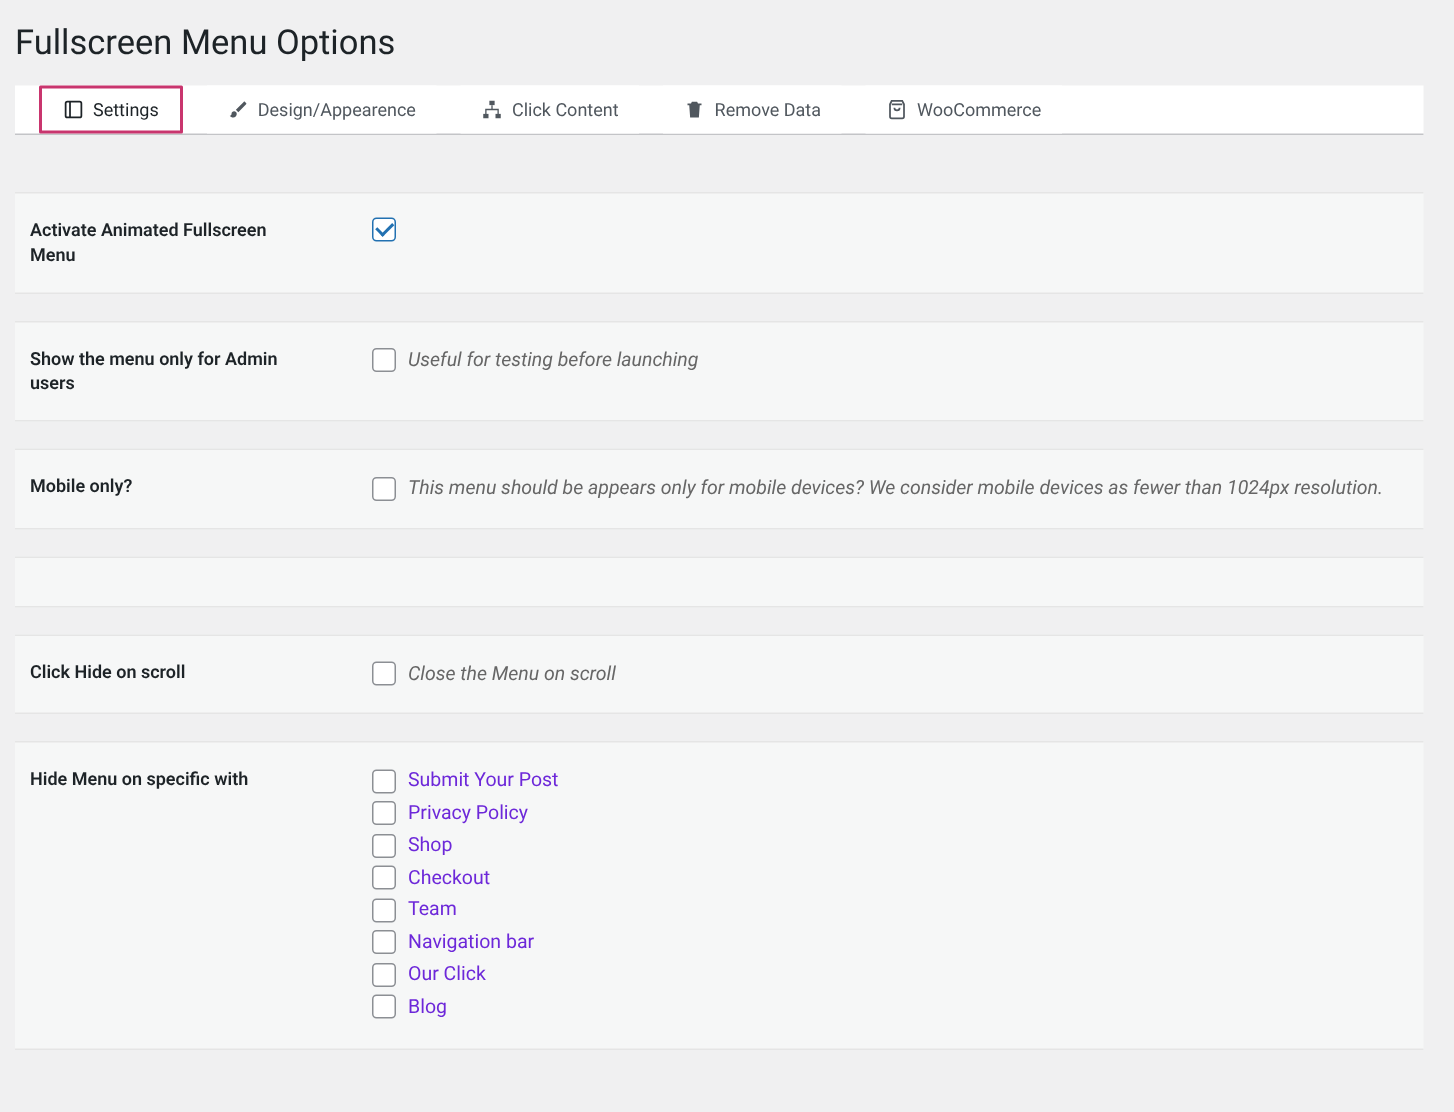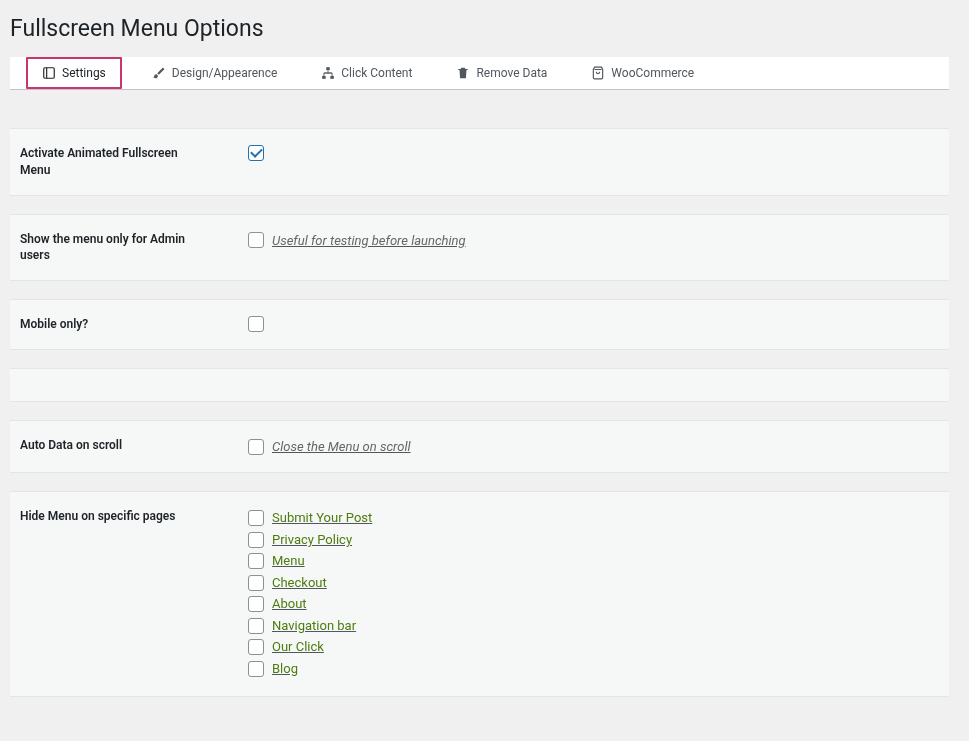--- a/index.html
+++ b/index.html
@@ -74,21 +74,20 @@
     font-weight: 600;
     color: #1d2327;
     padding-right: 12px;
     line-height: 1.4;
   }
   .form-field {
     flex: 1;
     font-size: 13px;
     color: #50575e;
     line-height: 1.5;
-    text-decoration: underline;
   }
   .check-line {
     display: flex;
     align-items: center;
     gap: 8px;
   }
   .check-line .hint {
     font-style: italic;
     color: #666;
   }
@@ -115,21 +114,21 @@
     height: 9px;
     border: solid #2271b1;
     border-width: 0 2px 2px 0;
     transform: rotate(45deg);
   }
   .pages-list .check-line {
     margin-bottom: 2px;
   }
   .pages-list .page-label {
     font-style: normal;
-    color: #4d7c0f;
+    color: #6d28d9;
   }
   svg { display: block; }
 </style>
 </head>
 <body>
 
 <div class="wrap">
   <h1 class="page-title">Fullscreen Menu Options</h1>
 
   <div class="nav-tabs">
@@ -198,60 +197,61 @@
         <span class="hint">Useful for testing before launching</span>
       </div>
     </div>
   </div>
 
   <div class="form-row">
     <div class="form-label">Mobile only?</div>
     <div class="form-field">
       <div class="check-line">
         <input type="checkbox" class="wp-check" style="">
-      </div>
-    </div>
-  </div>
-
-  <div class="form-row">
-  </div>
-
-  <div class="form-row">
-    <div class="form-label">Auto Data on scroll</div>
+        <span class="hint">This menu should be appears only for mobile devices? We consider mobile devices as fewer than 1024px resolution.</span>
+      </div>
+    </div>
+  </div>
+
+  <div class="form-row">
+  </div>
+
+  <div class="form-row">
+    <div class="form-label">Click Hide on scroll</div>
     <div class="form-field">
       <div class="check-line">
         <input type="checkbox" class="wp-check" style="">
         <span class="hint">Close the Menu on scroll</span>
       </div>
     </div>
   </div>
 
   <div class="form-row nomargin">
-    <div class="form-label">Hide Menu on specific pages</div>
+    <div class="form-label">Hide Menu on specific with</div>
     <div class="form-field pages-list" id="pages-list">
 
     <div class="check-line">
           <input type="checkbox" class="wp-check" style="">
           <span class="page-label">Submit Your Post</span>
         </div>
         <div class="check-line">
           <input type="checkbox" class="wp-check" style="">
           <span class="page-label">Privacy Policy</span>
         </div>
         <div class="check-line">
           <input type="checkbox" class="wp-check" style="">
-          <span class="page-label">Menu</span>
+          <span class="page-label">Shop</span>
         </div>
         <div class="check-line">
           <input type="checkbox" class="wp-check" style="">
           <span class="page-label">Checkout</span>
         </div>
         <div class="check-line">
           <input type="checkbox" class="wp-check" style="">
-          <span class="page-label">About</span>
+          <span class="page-label">Team</span>
         </div>
         <div class="check-line">
           <input type="checkbox" class="wp-check" style="">
           <span class="page-label">Navigation bar</span>
         </div>
         <div class="check-line">
           <input type="checkbox" class="wp-check" style="">
           <span class="page-label">Our Click</span>
         </div>
         <div class="check-line">

